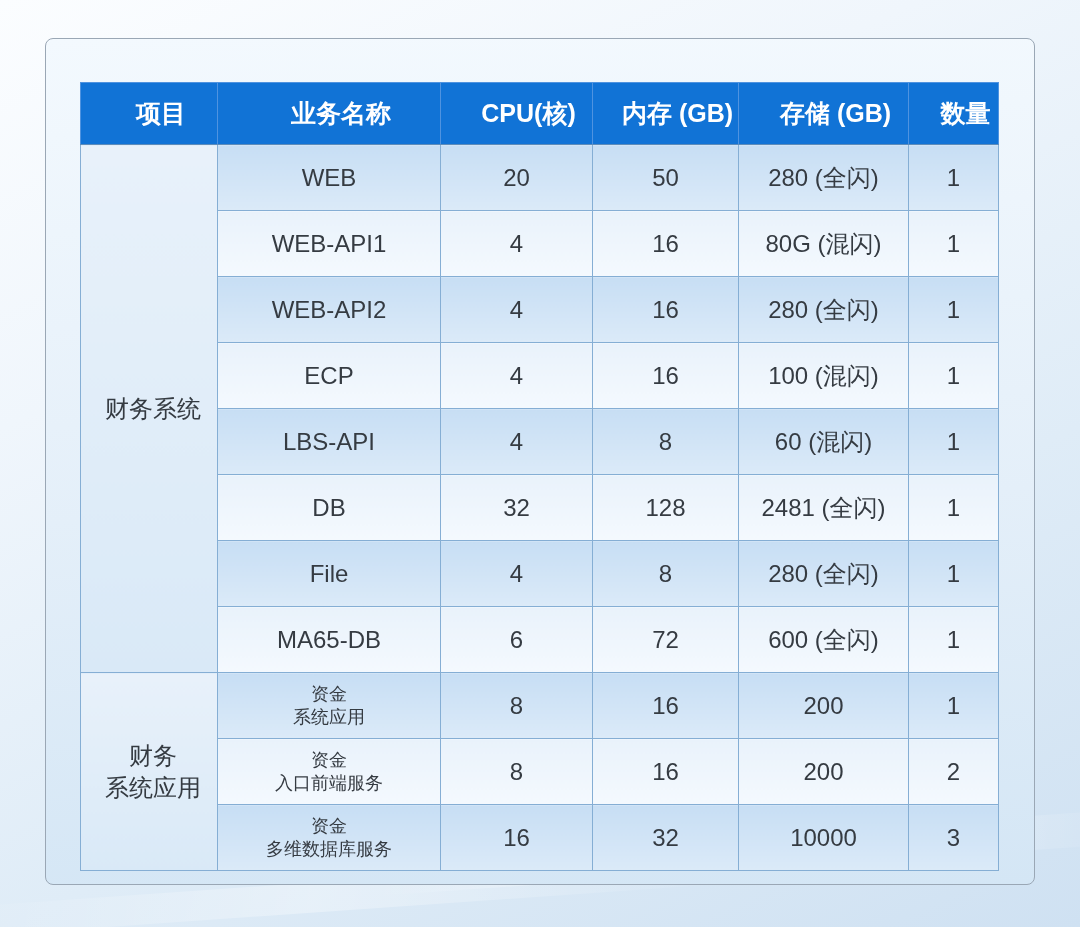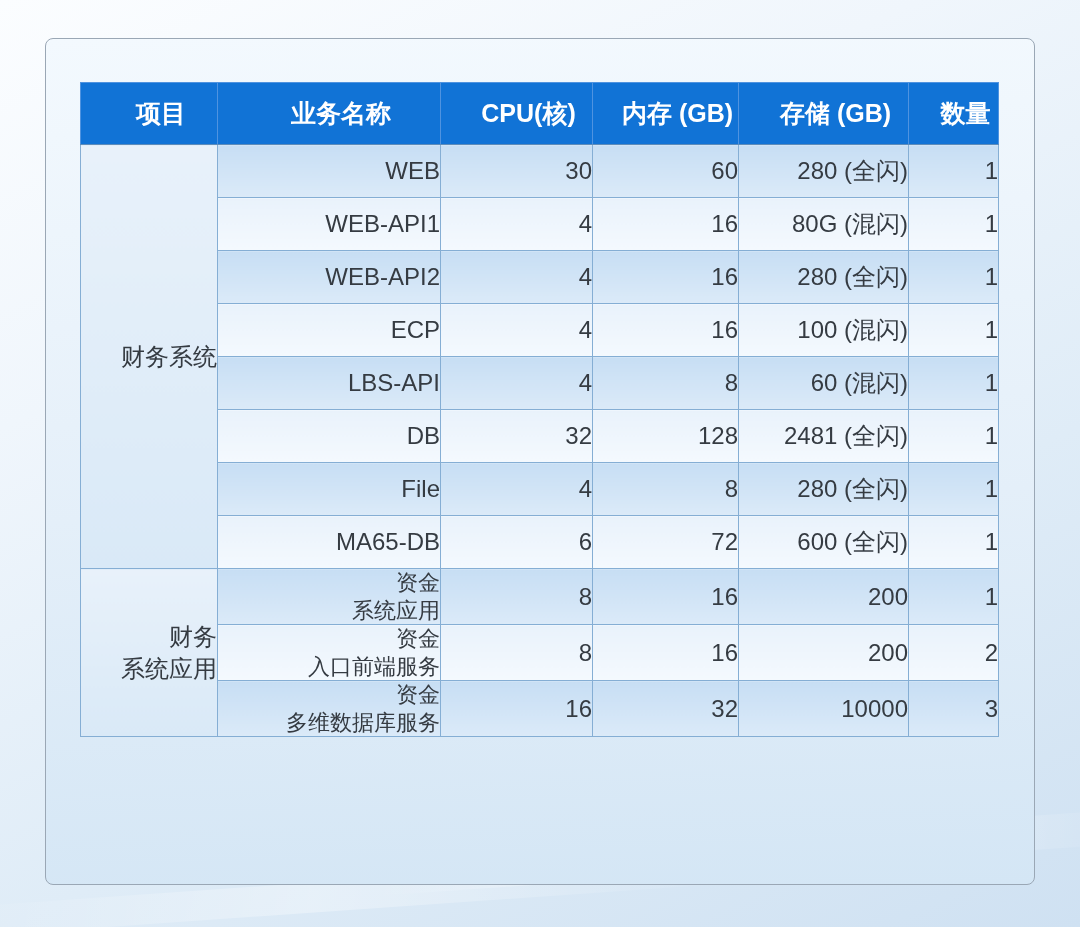--- a/index.html
+++ b/index.html
@@ -37,29 +37,29 @@
   }
   table.spec thead th {
     height:62px;
     background:#1173d6;
     color:#ffffff;
     font-size:25px; font-weight:bold;
     border:1px solid #4f93e0;
     border-bottom:1px solid #5d8cba;
     padding-left:24px;
   }
-  table.spec tbody td { height:53px; font-size:24px;text-align:right; }
+  table.spec tbody td { height:66px; font-size:24px; }
   tr.row-blue  td.data-cell { background: linear-gradient(180deg, #c7def4 0%, #dbeaf8 100%); }
   tr.row-light td.data-cell { background: linear-gradient(180deg, #e9f2fb 0%, #f4f9fe 100%); }
   td.project-cell {
     background: linear-gradient(180deg, #e8f1fa 0%, #d9e9f7 100%);
     font-size:24px; white-space:pre-line; line-height:1.3;padding-left:8px;
   }
   td.name-cell { white-space:pre-line; }
-  td.name-cell.multiline { font-size:22px; line-height:1.25;margin-top:48px; }
+  td.name-cell.multiline { font-size:18px; line-height:1.25;margin-top:48px; }
 </style>
 </head>
 <body>
 
 <div class="streak s1"></div>
 <div class="streak s2"></div>
 
 <div class="panel"></div>
 
 <table class="spec">
@@ -78,22 +78,22 @@
       <th>CPU(核)</th>
       <th>内存 (GB)</th>
       <th>存储 (GB)</th>
       <th>数量</th>
     </tr>
   </thead>
   <tbody id="table-body">
       <tr class="row-blue">
         <td class="project-cell" rowspan="8">财务系统</td>
         <td class="data-cell name-cell">WEB</td>
-        <td class="data-cell">30</td>
-        <td class="data-cell">60</td>
+        <td class="data-cell">20</td>
+        <td class="data-cell">50</td>
         <td class="data-cell">280 (全闪)</td>
         <td class="data-cell">1</td>
       </tr>
       <tr class="row-light">
         <td class="data-cell name-cell">WEB-API1</td>
         <td class="data-cell">4</td>
         <td class="data-cell">16</td>
         <td class="data-cell">80G (混闪)</td>
         <td class="data-cell">1</td>
       </tr>

